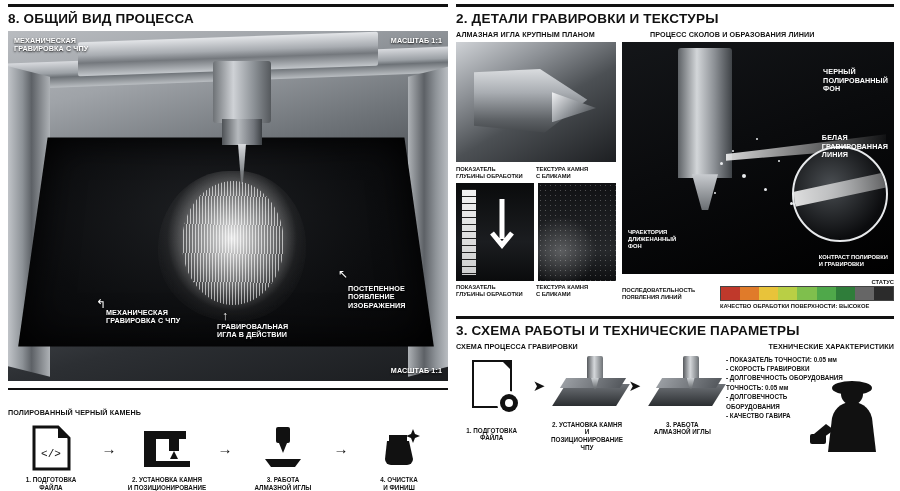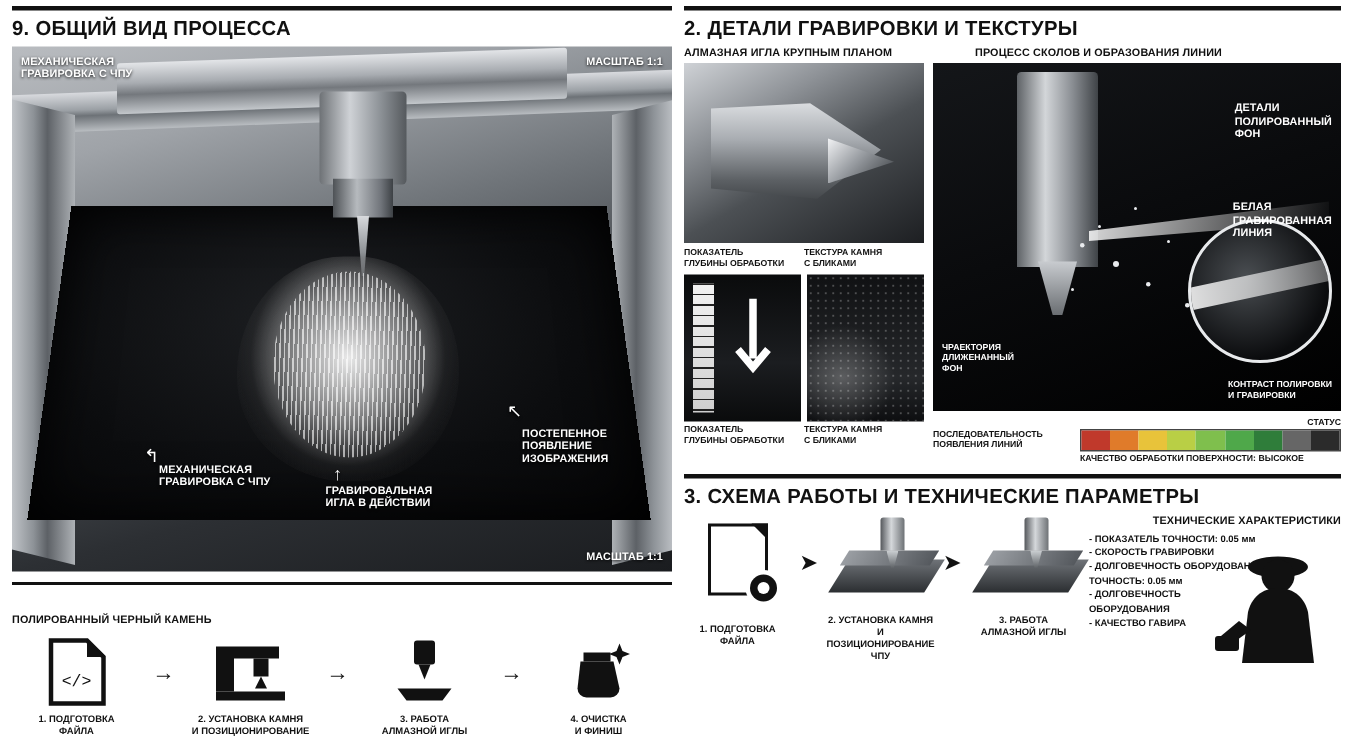--- a/index.html
+++ b/index.html
@@ -116,21 +116,21 @@
   .worker{position:absolute;right:2px;bottom:0;width:84px;height:78px;}
 </style>
 </head>
 <body>
 
 <div class="page">
 
   <div class="col-left">
 
     <div class="sec-head">
-      <div class="sec-title">9. ОБЩИЙ ВИД ПРОЦЕССА</div>
+      <div class="sec-title">8. ОБЩИЙ ВИД ПРОЦЕССА</div>
     </div>
 
     <div class="photo-main">
       <div class="rail rail-top"></div>
       <div class="rail rail-left"></div>
       <div class="rail rail-right"></div>
       <div class="machine-bed"></div>
       <div class="gantry"></div>
       <div class="spindle"></div>
       <div class="spindle2"></div>
@@ -276,21 +276,21 @@
           <span class="spark" style="left:110px;top:108px;width:2px;height:2px;"></span>
           <span class="spark" style="left:120px;top:132px;width:4px;height:4px;"></span>
           <span class="spark" style="left:134px;top:96px;width:2px;height:2px;"></span>
           <span class="spark" style="left:142px;top:146px;width:3px;height:3px;"></span>
           <span class="spark" style="left:156px;top:118px;width:2px;height:2px;"></span>
           <span class="spark" style="left:168px;top:160px;width:3px;height:3px;"></span>
           <span class="spark" style="left:92px;top:150px;width:2px;height:2px;"></span>
 
           <div class="circle-zoom"></div>
 
-          <div class="cap cap-w" style="position:absolute;right:6px;top:26px;white-space:pre-line;text-align:left;">ДЕТАЛИ
+          <div class="cap cap-w" style="position:absolute;right:6px;top:26px;white-space:pre-line;text-align:left;">ЧЕРНЫЙ
 ПОЛИРОВАННЫЙ
 ФОН</div>
           <div class="cap cap-w" style="position:absolute;right:6px;top:92px;white-space:pre-line;">БЕЛАЯ
 ГРАВИРОВАННАЯ
 ЛИНИЯ</div>
           <div class="tiny cap-w" style="position:absolute;left:6px;bottom:24px;white-space:pre-line;">ЧРАЕКТОРИЯ
 ДЛИЖЕНАННЫЙ
 ФОН</div>
           <div class="tiny cap-w" style="position:absolute;right:6px;bottom:6px;white-space:pre-line;">КОНТРАСТ ПОЛИРОВКИ
 И ГРАВИРОВКИ</div>
@@ -319,20 +319,21 @@
         </div>
       </div>
     </div>
 
     <div class="sec-head" style="margin-top:7px;">
       <div class="sec-title">3. СХЕМА РАБОТЫ И ТЕХНИЧЕСКИЕ ПАРАМЕТРЫ</div>
     </div>
 
     <div class="s3">
       <div class="s3left">
+        <div class="cap" style="margin-bottom:2px;">СХЕМА ПРОЦЕССА ГРАВИРОВКИ</div>
 
         <div class="procrow">
           <div class="procstep">
             <div class="prociso">
               <div class="docicon">
                   <span class="gear"></span>
                 </div>
             </div>
             <div class="flowlbl" style="white-space:pre-line;">1. ПОДГОТОВКА
 ФАЙЛА</div>

